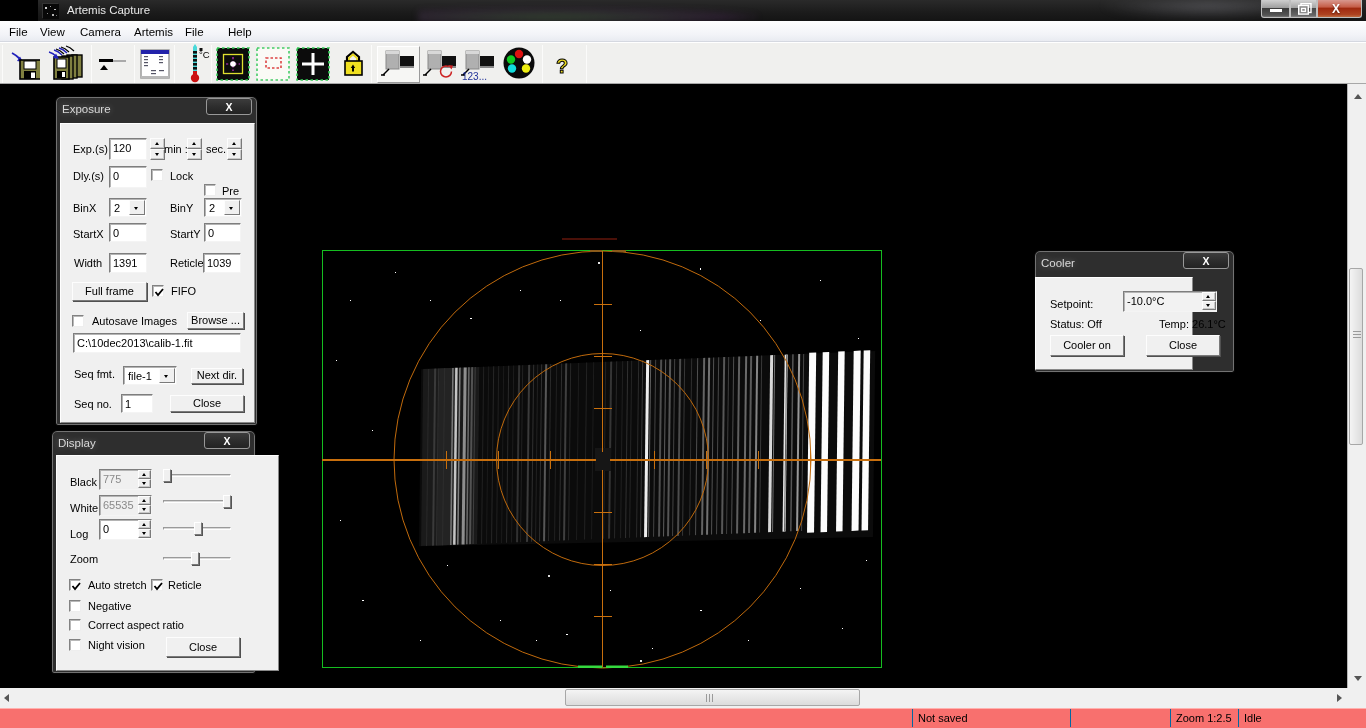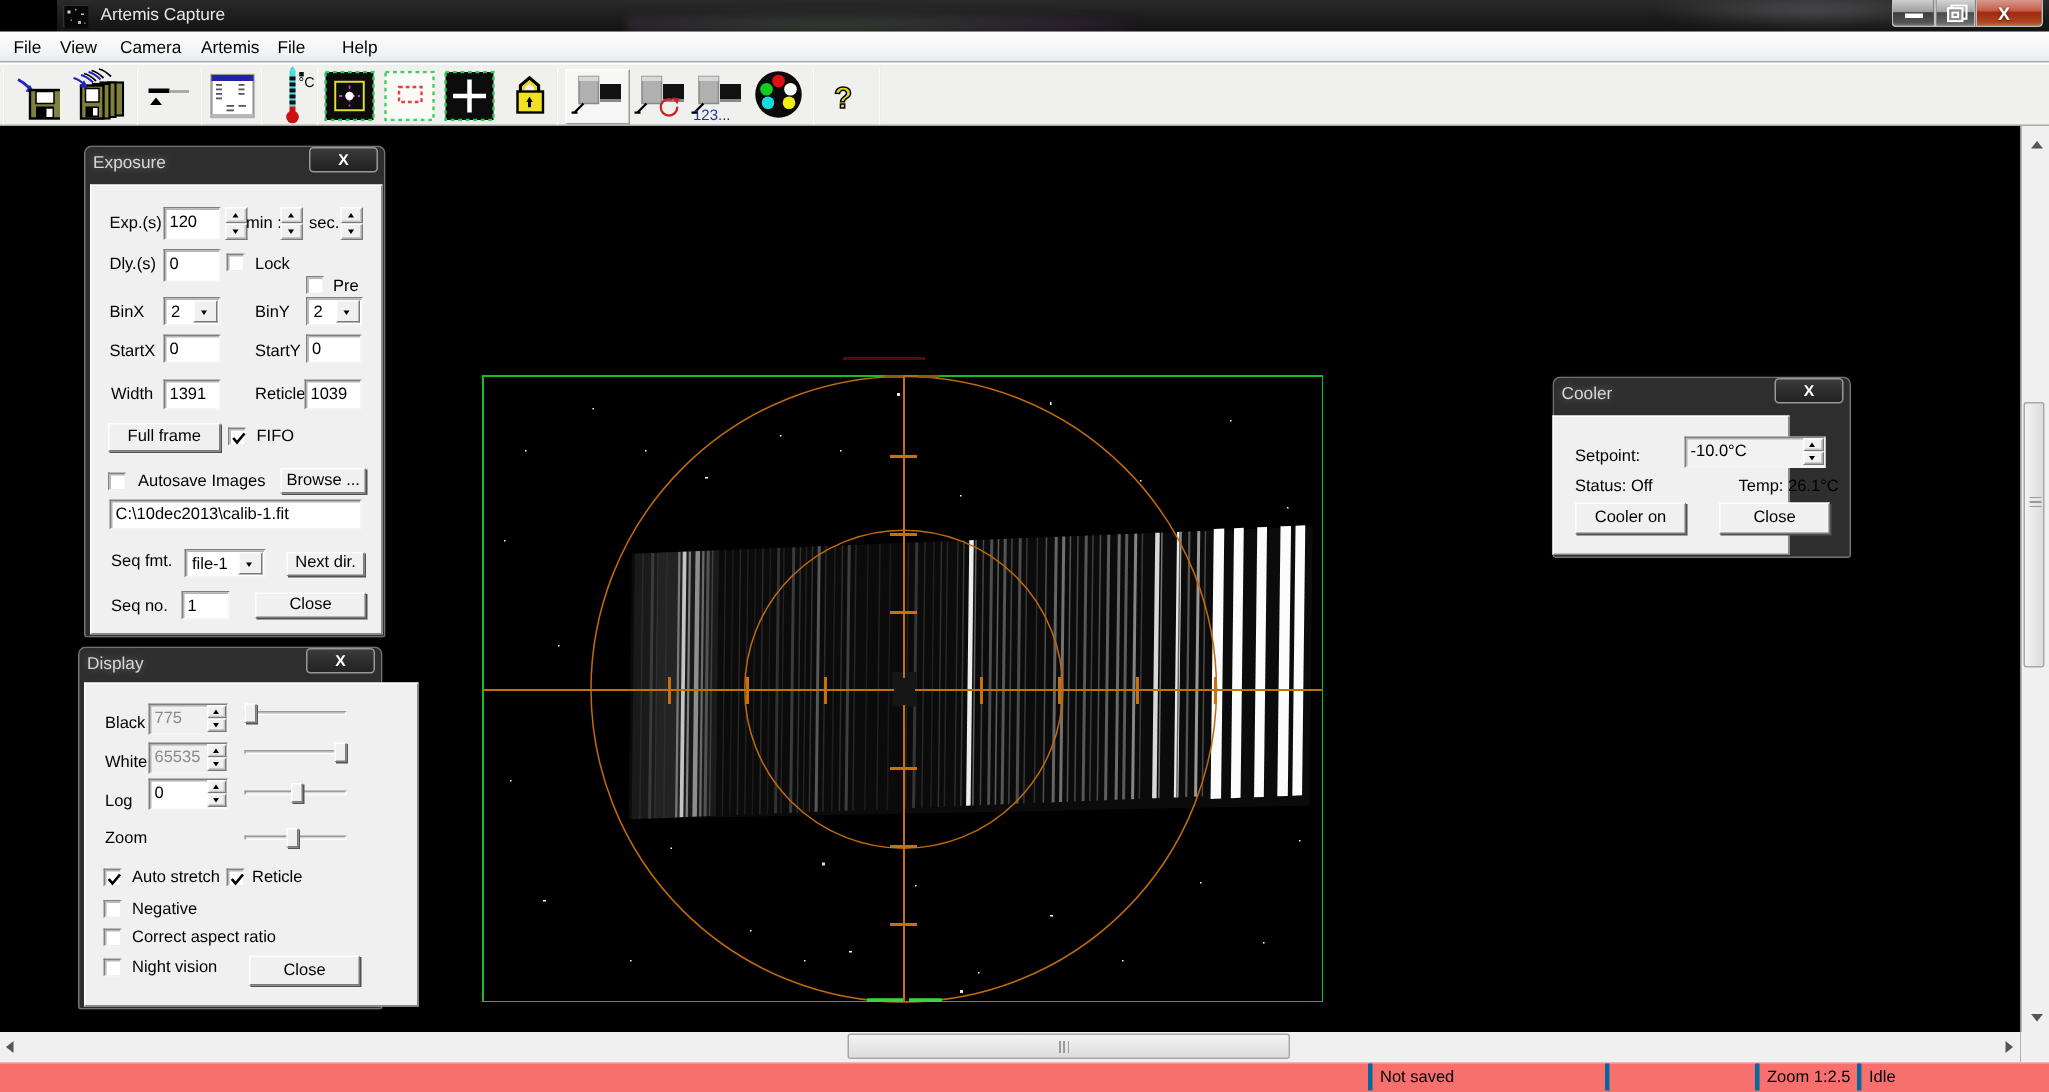--- a/index.html
+++ b/index.html
@@ -45,21 +45,21 @@
   background:repeating-linear-gradient(180deg,#9a9a9a 0 1px,transparent 1px 3px); }
 #corner { position:absolute; left:1347px; top:688px; width:19px; height:20px; background:#f0f0f0; }
 #hthumb { position:absolute; left:565px; top:1px; width:295px; height:17px;
   background:linear-gradient(180deg,#f4f4f4,#dcdcdc); border:1px solid #a7a7a7; border-radius:2px; }
 #hgrip { position:absolute; left:140px; top:4px; width:8px; height:8px;
   background:repeating-linear-gradient(90deg,#9a9a9a 0 1px,transparent 1px 3px); }
 .sarrow { position:absolute; top:6px; width:0; height:0; border-style:solid; }
 
 #statusbar { position:absolute; left:0; top:708px; width:1366px; height:20px; background:#f8706e;
   border-top:1px solid #ffb0ae; font-size:11px; color:#000; }
-.spanel { position:absolute; top:0; height:18px; border-left:3px solid #0369a1; padding-left:5px; padding-top:3px; }
+.spanel { position:absolute; top:0; height:18px; border-left:1px solid #0369a1; padding-left:5px; padding-top:3px; }
 
 .dlg { position:absolute; background:#2e2e2e; border:1px solid #050505; border-radius:6px 6px 3px 3px;
   box-shadow:0 0 0 1px rgba(150,150,150,.65) inset, 2px 3px 8px rgba(0,0,0,.6); }
 .dlgtitle { position:absolute; left:6px; top:6px; color:#d8d8d8; font-size:11.5px;
   text-shadow:0 0 6px rgba(255,255,255,.35); }
 .dlgx { position:absolute; top:1px; width:46px; height:17px; border:1px solid #989898;
   border-radius:3px; background:linear-gradient(180deg,#3c3c3c,#2c2c2c 55%,#232323);
   color:#fff; text-align:center; font-size:10.5px; font-weight:bold; padding-top:2px; }
 .dlgbody { position:absolute; background:#f0f0f0; border:1px solid #fff; border-right-color:#888; border-bottom-color:#888; }
 .lbl { position:absolute; font-size:11px; color:#000; white-space:nowrap; }

